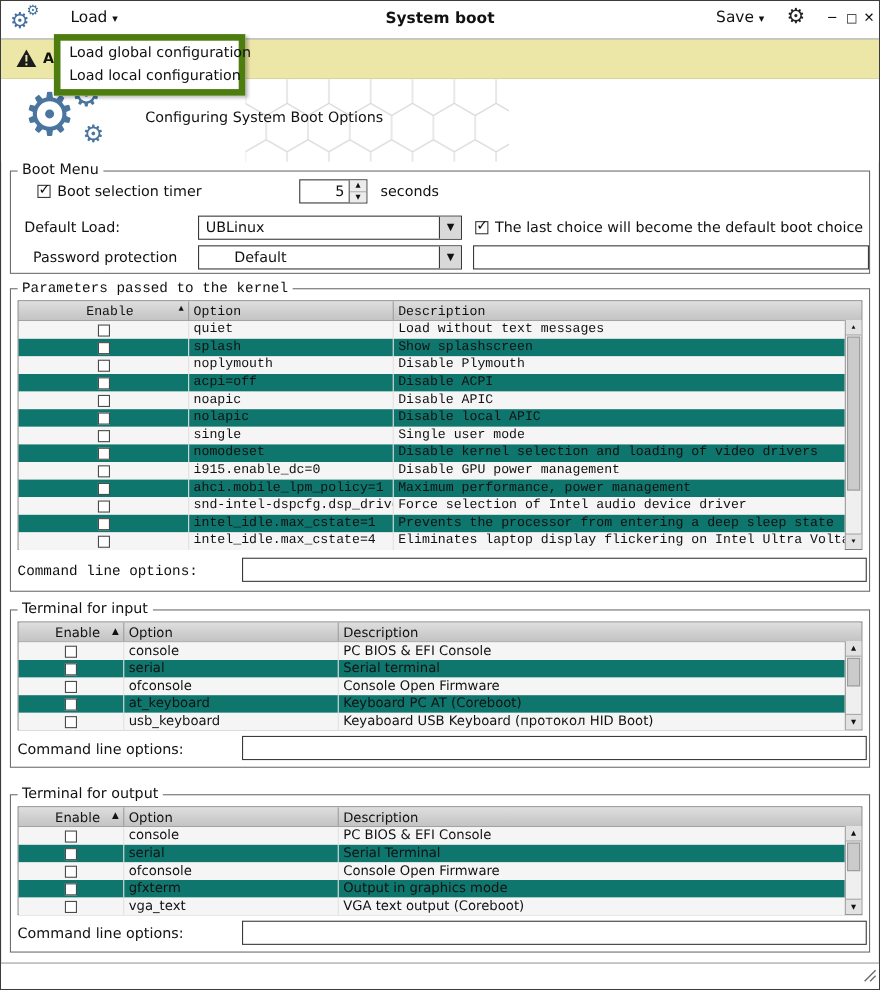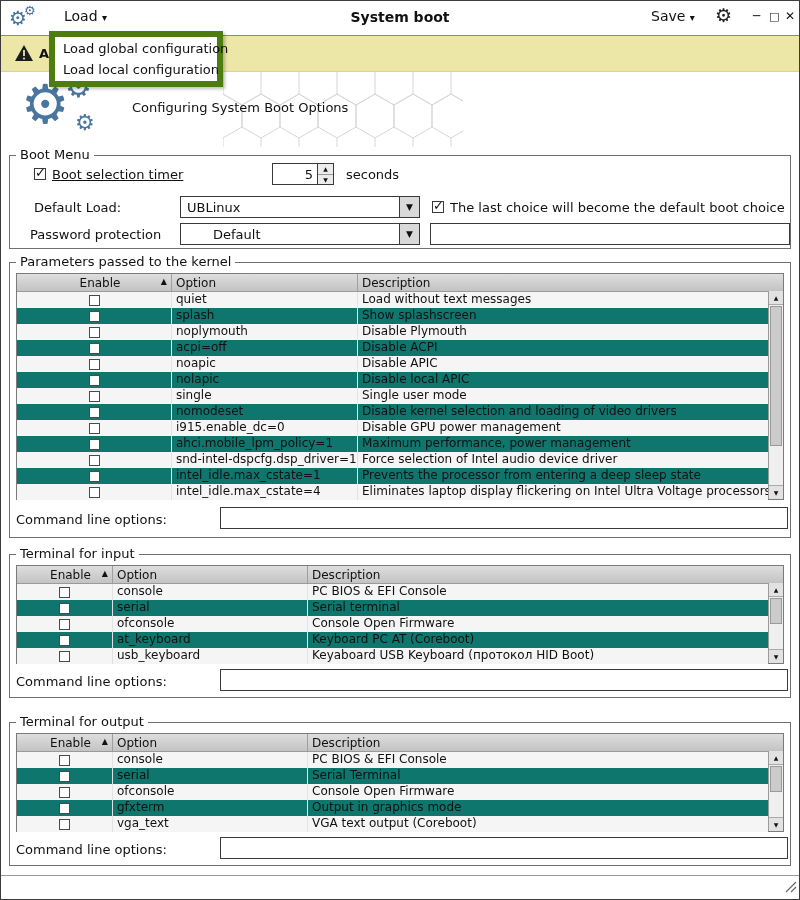--- a/index.html
+++ b/index.html
@@ -37,21 +37,21 @@
 
   
   .dropdown{position:absolute;left:48px;top:30px;width:162px;background:#fff;border:6px solid #4d7c0f;
             box-shadow:2px 2px 3px rgba(0,0,0,0.25);z-index:50;padding:1px 0;}
   .dropdown .mi{font-size:13px;padding:2px 8px;height:17px;line-height:17px;white-space:nowrap;}
 
   
   .group{position:absolute;left:8px;width:782px;border:1px solid #6f6f6f;background:#fff;box-sizing:border-box;}
   .group-legend{position:absolute;top:-9px;left:6px;background:#fff;padding:0 4px;font-size:13px;white-space:nowrap;}
   .gbm{top:154px;height:94px;}
-  .gkp{top:261px;height:276px;}
+  .gkp{top:261px;height:276px;font-family:Liberation Mono, monospace;}
   .gti{top:553px;height:144px;}
   .gto{top:721px;height:144px;}
   .lbl{position:absolute;font-size:13px;white-space:nowrap;}
 
   
   .cb{display:inline-block;width:12px;height:12px;border:1px solid #3a3a3a;background:#fff;box-sizing:border-box;position:relative;}
   .cb .tick{position:absolute;left:0;top:-4px;font-size:13px;font-weight:bold;}
   .cb-abs{position:absolute;}
   .spinner{position:absolute;height:22px;width:62px;border:1px solid #3a3a3a;background:#fff;box-sizing:border-box;display:flex;}
   .spin-val{flex:1;font-size:13px;text-align:right;padding:3px 4px 0 0;}
@@ -158,35 +158,35 @@
     <div class="mi">Load global configuration</div>
     <div class="mi">Load local configuration</div>
   </div>
 
   <div class="group gbm">
     <span class="group-legend">Boot Menu</span>
 
     <span class="cb cb-abs" style="left:24px;top:12px;">
       <span class="tick">✓</span>
     </span>
-    <span class="lbl" style="left:42px;top:11px;text-decoration:underline;">Boot selection timer</span>
+    <span class="lbl" style="left:42px;top:11px;">Boot selection timer</span>
     <span class="spinner" style="left:262px;top:7px;">
       <span class="spin-val">5</span>
       <span class="spin-btns">
         <span class="sb">
             <span>▲</span>
           </span>
         <span class="sb">
             <span>▼</span>
           </span>
       </span>
     </span>
     <span class="lbl" style="left:336px;top:11px;">seconds</span>
 
-    <span class="lbl" style="left:24px;top:44px;">Default Load:</span>
+    <span class="lbl" style="left:12px;top:44px;">Default Load:</span>
     <span class="combo" style="left:170px;top:40px;width:240px;">
       <span class="combo-val">UBLinux</span>
       <span class="combo-btn">
           <span>▼</span>
         </span>
     </span>
     <span class="cb cb-abs" style="left:422px;top:45px;">
       <span class="tick">✓</span>
     </span>
     <span class="lbl" style="left:440px;top:44px;">The last choice will become the default boot choice</span>

